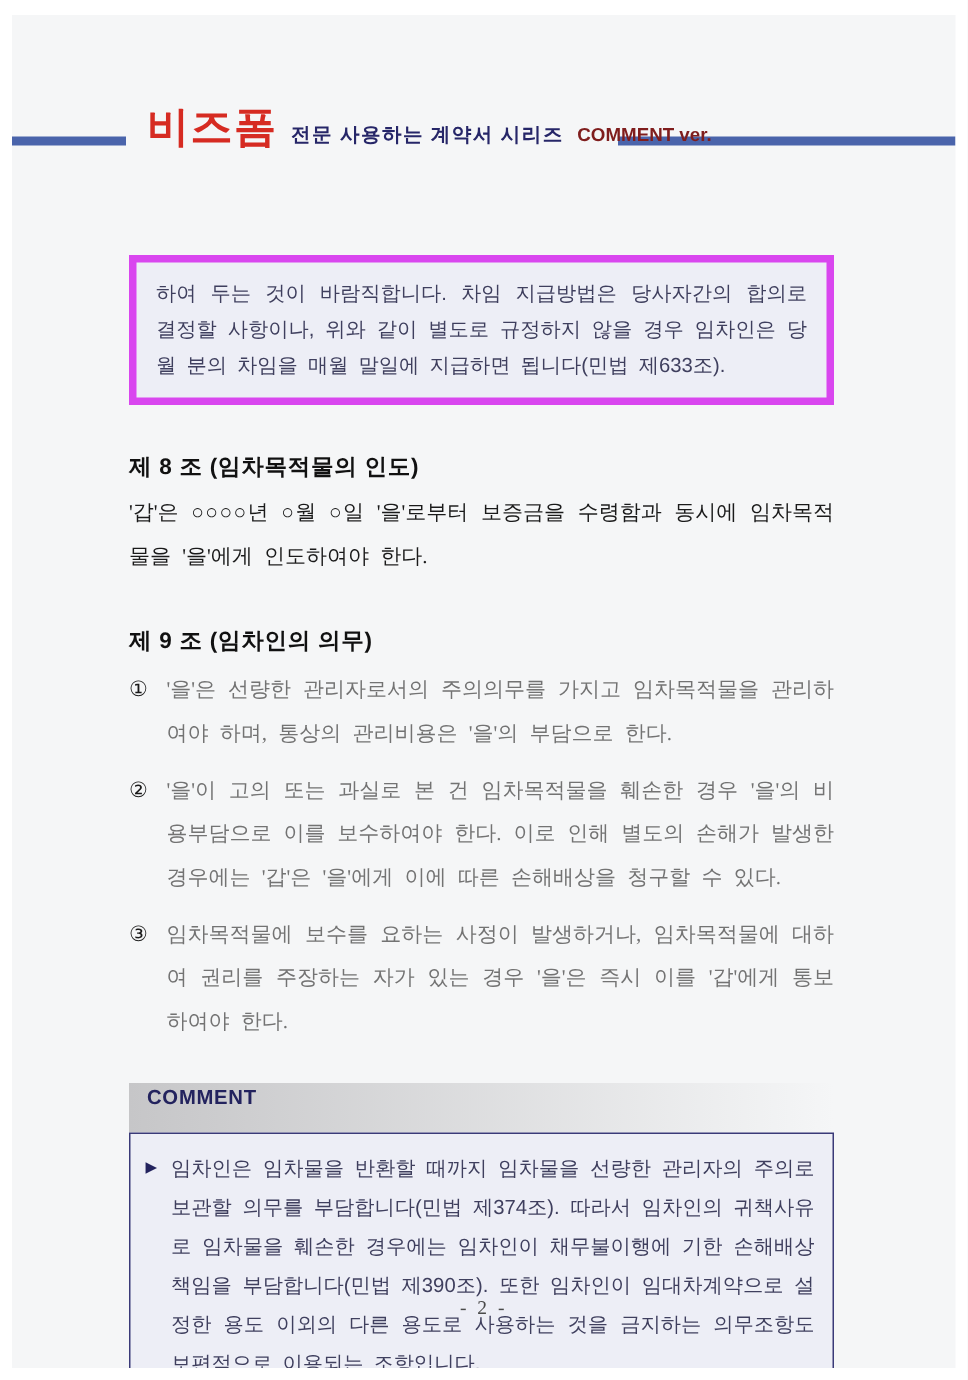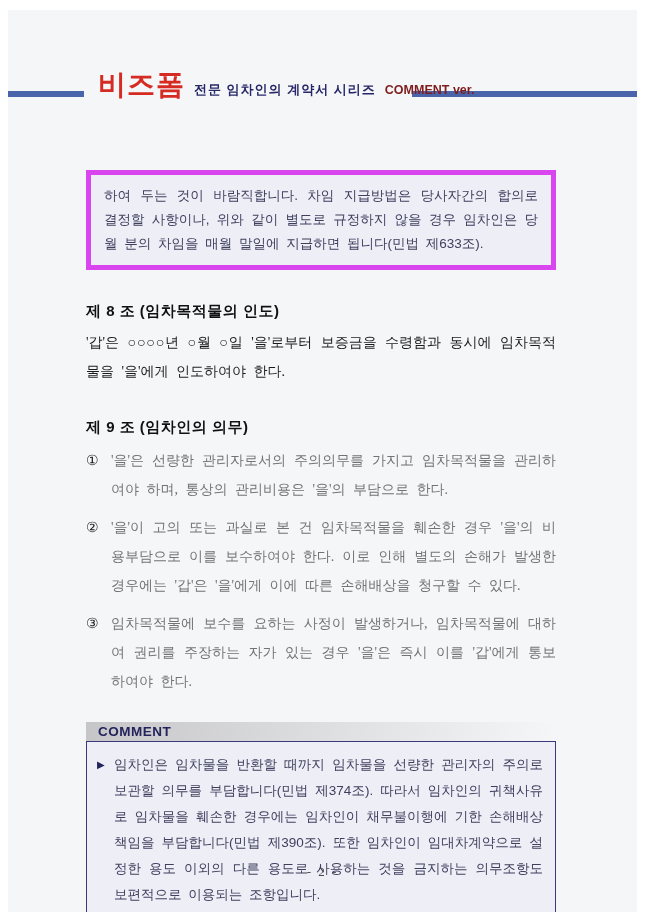--- a/index.html
+++ b/index.html
@@ -47,21 +47,21 @@
   .item .marker{
     width:25px;flex:0 0 25px;font-size:14px;line-height:29px;color:#1a1a1a;
   }
   .item .itext{
     flex:1;font-size:14px;line-height:29px;color:#737373;
     text-align:justify;word-spacing:4px;
   }
   
   .comment-wrap{margin-top:26px;}
   .comment-label{
-    height:19px;line-height:19px;padding-left:12px;
+    height:33px;line-height:19px;padding-left:12px;
     background:linear-gradient(to right,#c6c6c8,rgba(245,246,247,0));
     font-family:"Liberation Sans","DejaVu Sans",sans-serif;
     font-weight:bold;font-size:13.5px;color:#23235e;letter-spacing:0.5px;
   }
   .comment-box{
     border:1px solid #3a3a78;background:#edeef6;
     padding:10px 12px 12px 10px;
     font-family:"Liberation Sans","DejaVu Sans",sans-serif;
   }
   .comment-row{display:flex;}
@@ -81,21 +81,21 @@
 </head>
 <body>
 
 <div class="page">
 
   <div class="header">
     <div class="rule rule-left"></div>
     <div class="rule rule-right"></div>
     <div class="header-text">
       <span class="brand">비즈폼</span>
-      <span class="tagline">전문 임차인의 계약서 시리즈</span>
+      <span class="tagline">전문 사용하는 계약서 시리즈</span>
       <span class="version">COMMENT ver.</span>
     </div>
   </div>
 
   <div class="content">
 
     <div class="info-box">하여 두는 것이 바람직합니다. 차임 지급방법은 당사자간의 합의로 결정할 사항이나, 위와 같이 별도로 규정하지 않을 경우 임차인은 당월 분의 차임을 매월 말일에 지급하면 됩니다(민법 제633조).</div>
 
     <div class="article">
       <div class="article-title">제 8 조 (임차목적물의 인도)</div>

